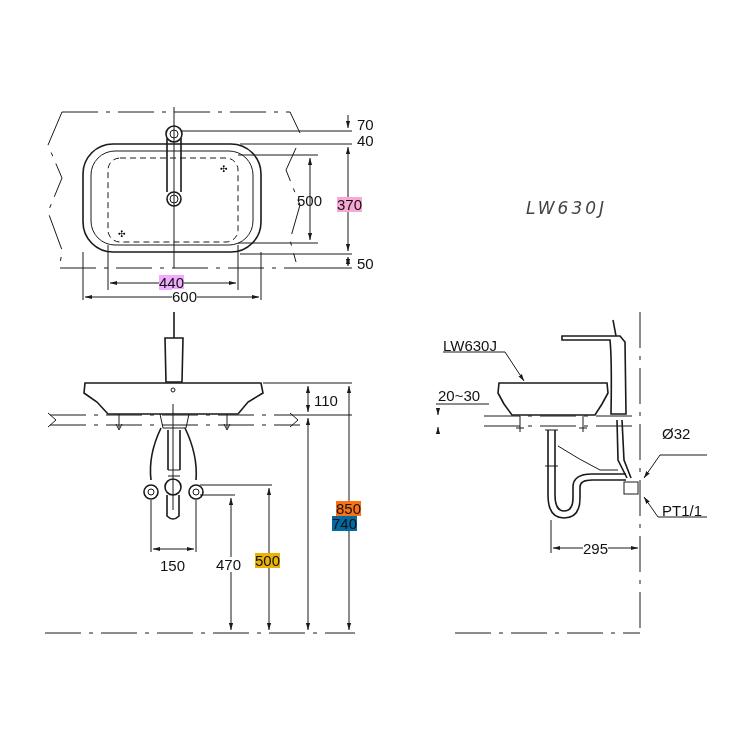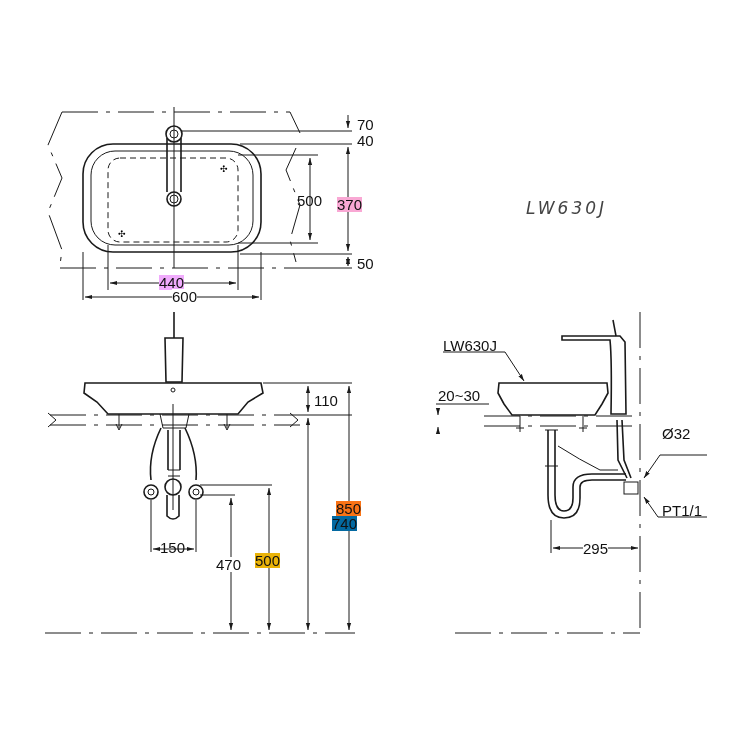--- a/index.html
+++ b/index.html
@@ -153,21 +153,21 @@
 <span class="lbl" style="left:357px;top:133px;">40</span>
 <span class="lbl" style="left:297px;top:193px;">500</span>
 <span class="lbl" style="left:337px;top:197px;background:#f9a8d4;">370</span>
 <span class="lbl" style="left:357px;top:256px;">50</span>
 <span class="lbl" style="left:159px;top:275px;background:#f0abfc;">440</span>
 <span class="lbl" style="left:172px;top:289px;background:#fff;">600</span>
 
 <span class="lbl" style="left:314px;top:393px;">110</span>
 <span class="lbl" style="left:336px;top:501px;background:#f97316;">850</span>
 <span class="lbl" style="left:295px;top:516px;background:#0369a1;margin-left:37px;">740</span>
-<span class="lbl" style="left:160px;top:540px;">150</span>
+<span class="lbl" style="left:160px;top:558px;">150</span>
 <span class="lbl" style="left:216px;top:557px;background:#fff;">470</span>
 <span class="lbl" style="left:255px;top:553px;background:#eab308;">500</span>
 
 <span class="lbl" style="left:443px;top:338px;">LW630J</span>
 <span class="lbl" style="left:438px;top:388px;">20~30</span>
 <span class="lbl" style="left:662px;top:426px;">Ø32</span>
 <span class="lbl" style="left:662px;top:503px;">PT1/1</span>
 <span class="lbl" style="left:583px;top:541px;background:#fff;">295</span>
 </div>
 

